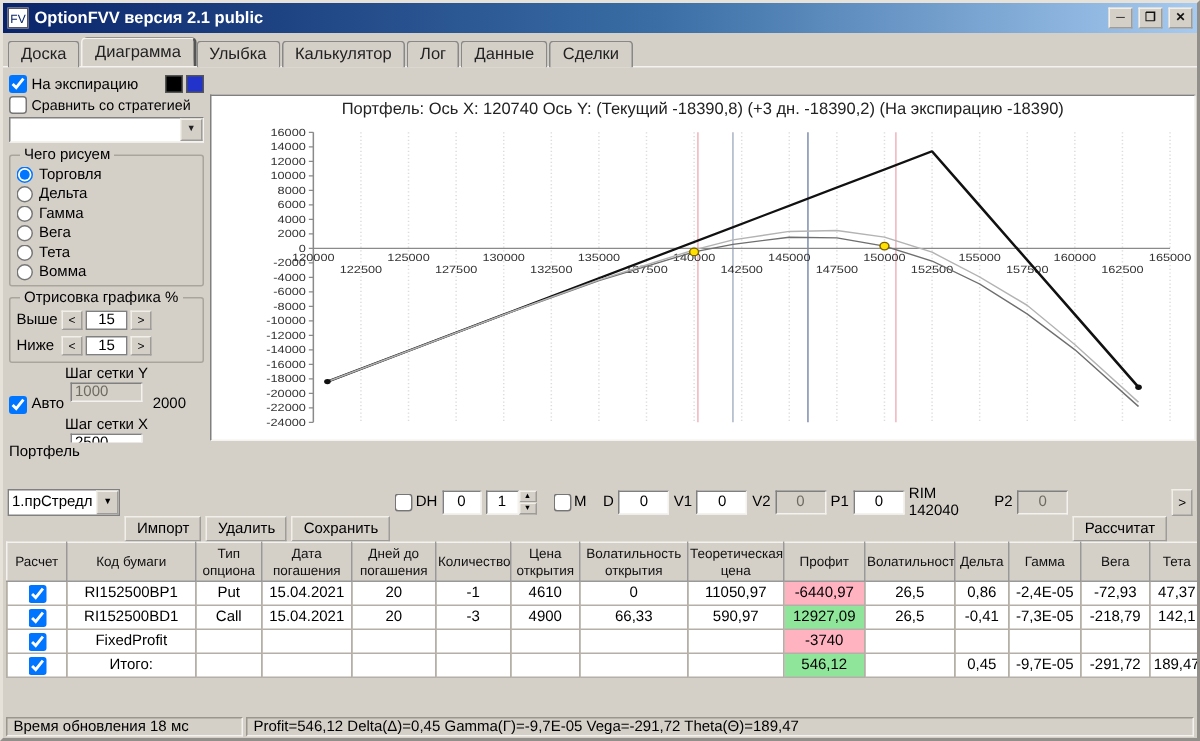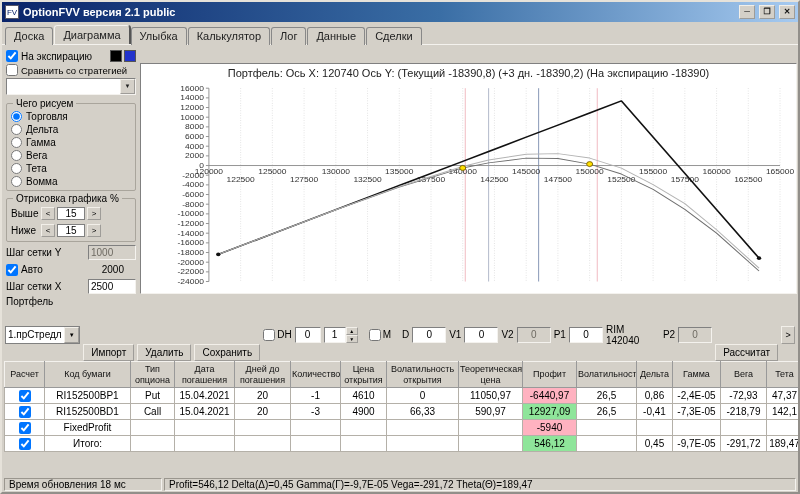--- a/index.html
+++ b/index.html
@@ -36,21 +36,21 @@
   .combo .carrow{width:15px;height:15px;background:#d4d0c8;border:1px outset #f2efe9;font-size:6px;line-height:13px;text-align:center;color:#222;}
   fieldset{border:1px groove #f4f2ee;outline:1px solid #9a968e;outline-offset:-2px;margin:2px 0;padding:1px 4px 2px 4px;}
   fieldset{outline:none;border:1px solid #a9a59c;border-radius:2px;}
   legend{font-size:10px;padding:0 3px;margin-left:2px;}
   .radio-row{display:flex;align-items:center;gap:4px;height:13px;}
   .radio-row input{width:11px;height:11px;margin:0;}
   .spin-row{display:flex;align-items:center;gap:2px;height:17px;}
   .spin-row .slabel{width:28px;}
   .sbtn{width:14px;height:13px;background:#d4d0c8;border:1px outset #f2efe9;font-size:8px;line-height:11px;text-align:center;}
   .sval{width:28px;height:13px;background:#fff;border:1px solid #808080;text-align:center;font-size:10px;line-height:11px;}
-  .frow{display:flex;align-items:center;justify-content:space-between;height:17px;margin:1px 0;}
+  .frow{display:flex;align-items:center;justify-content:space-between;height:17px;margin:1px 0;flex-direction:column;}
   .frow .finput{width:48px;height:15px;background:#fff;border:1px solid #808080;border-bottom-color:#f4f2ee;border-right-color:#f4f2ee;font-size:10px;padding:0 2px;font-family:"Liberation Sans",sans-serif;}
   .frow .finput:disabled{background:#d4d0c8;color:#6e6a62;}
   .autorow{display:flex;align-items:center;gap:3px;height:15px;margin:1px 0;}
   .autorow input{width:12px;height:12px;margin:0;}
   .autoval{margin-left:auto;margin-right:12px;}
   
   .pf-label{flex:0 0 13px;font-size:10px;padding:1px 0 0 4px;}
   .controls{flex:0 0 26px;display:flex;align-items:center;gap:3px;padding:0 3px;font-size:10px;}
   .btn{background:#d4d0c8;border:1px outset #f2efe9;font-size:10px;padding:2px 7px;font-family:"Liberation Sans",sans-serif;white-space:nowrap;margin-top:36px;}
   .combo2{width:76px;height:18px;background:#fff;border:1px solid #808080;display:flex;align-items:center;}
@@ -409,21 +409,21 @@
           <tr>
             <td><input type="checkbox" checked="" style=""></td>
             <td>FixedProfit</td>
             <td></td>
             <td></td>
             <td></td>
             <td></td>
             <td></td>
             <td></td>
             <td></td>
-            <td class="profit-neg">-5940</td>
+            <td class="profit-neg">-3740</td>
             <td></td>
             <td></td>
             <td></td>
             <td></td>
             <td></td>
           </tr>
           <tr>
             <td><input type="checkbox" checked="" style=""></td>
             <td>Итого:</td>
             <td></td>

